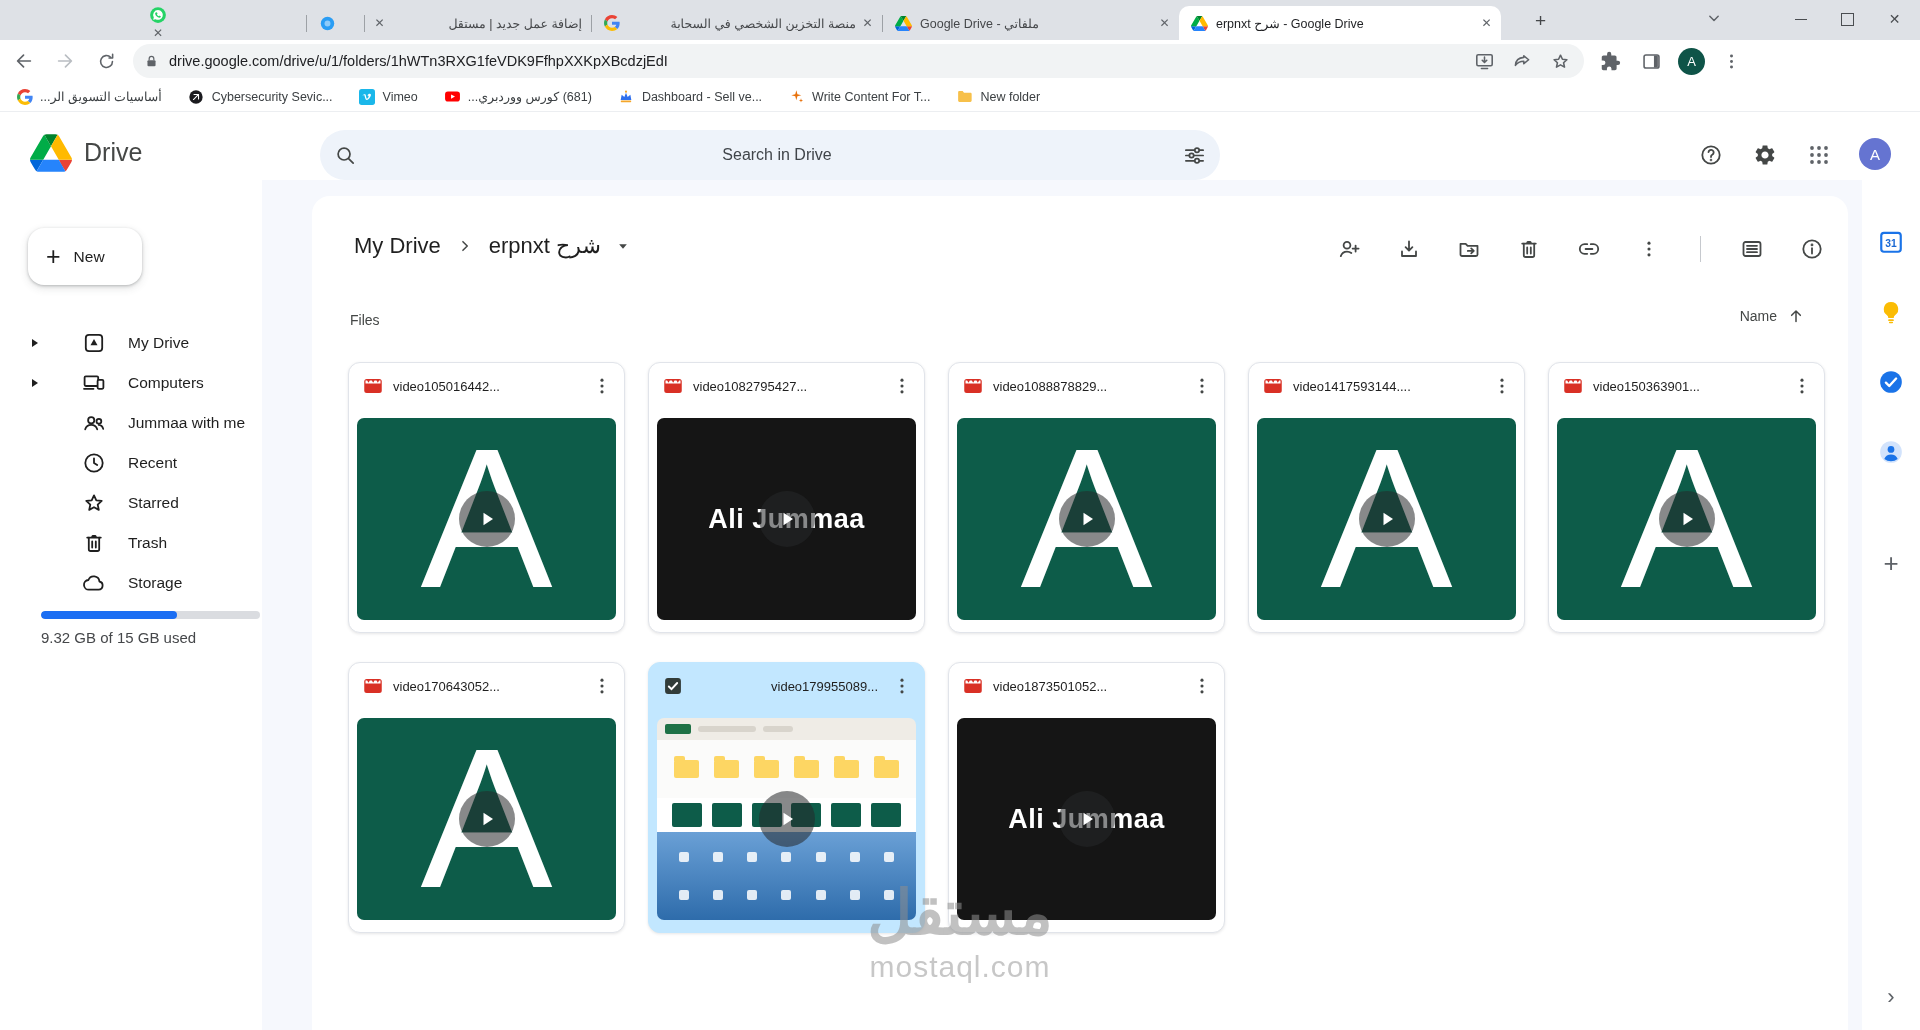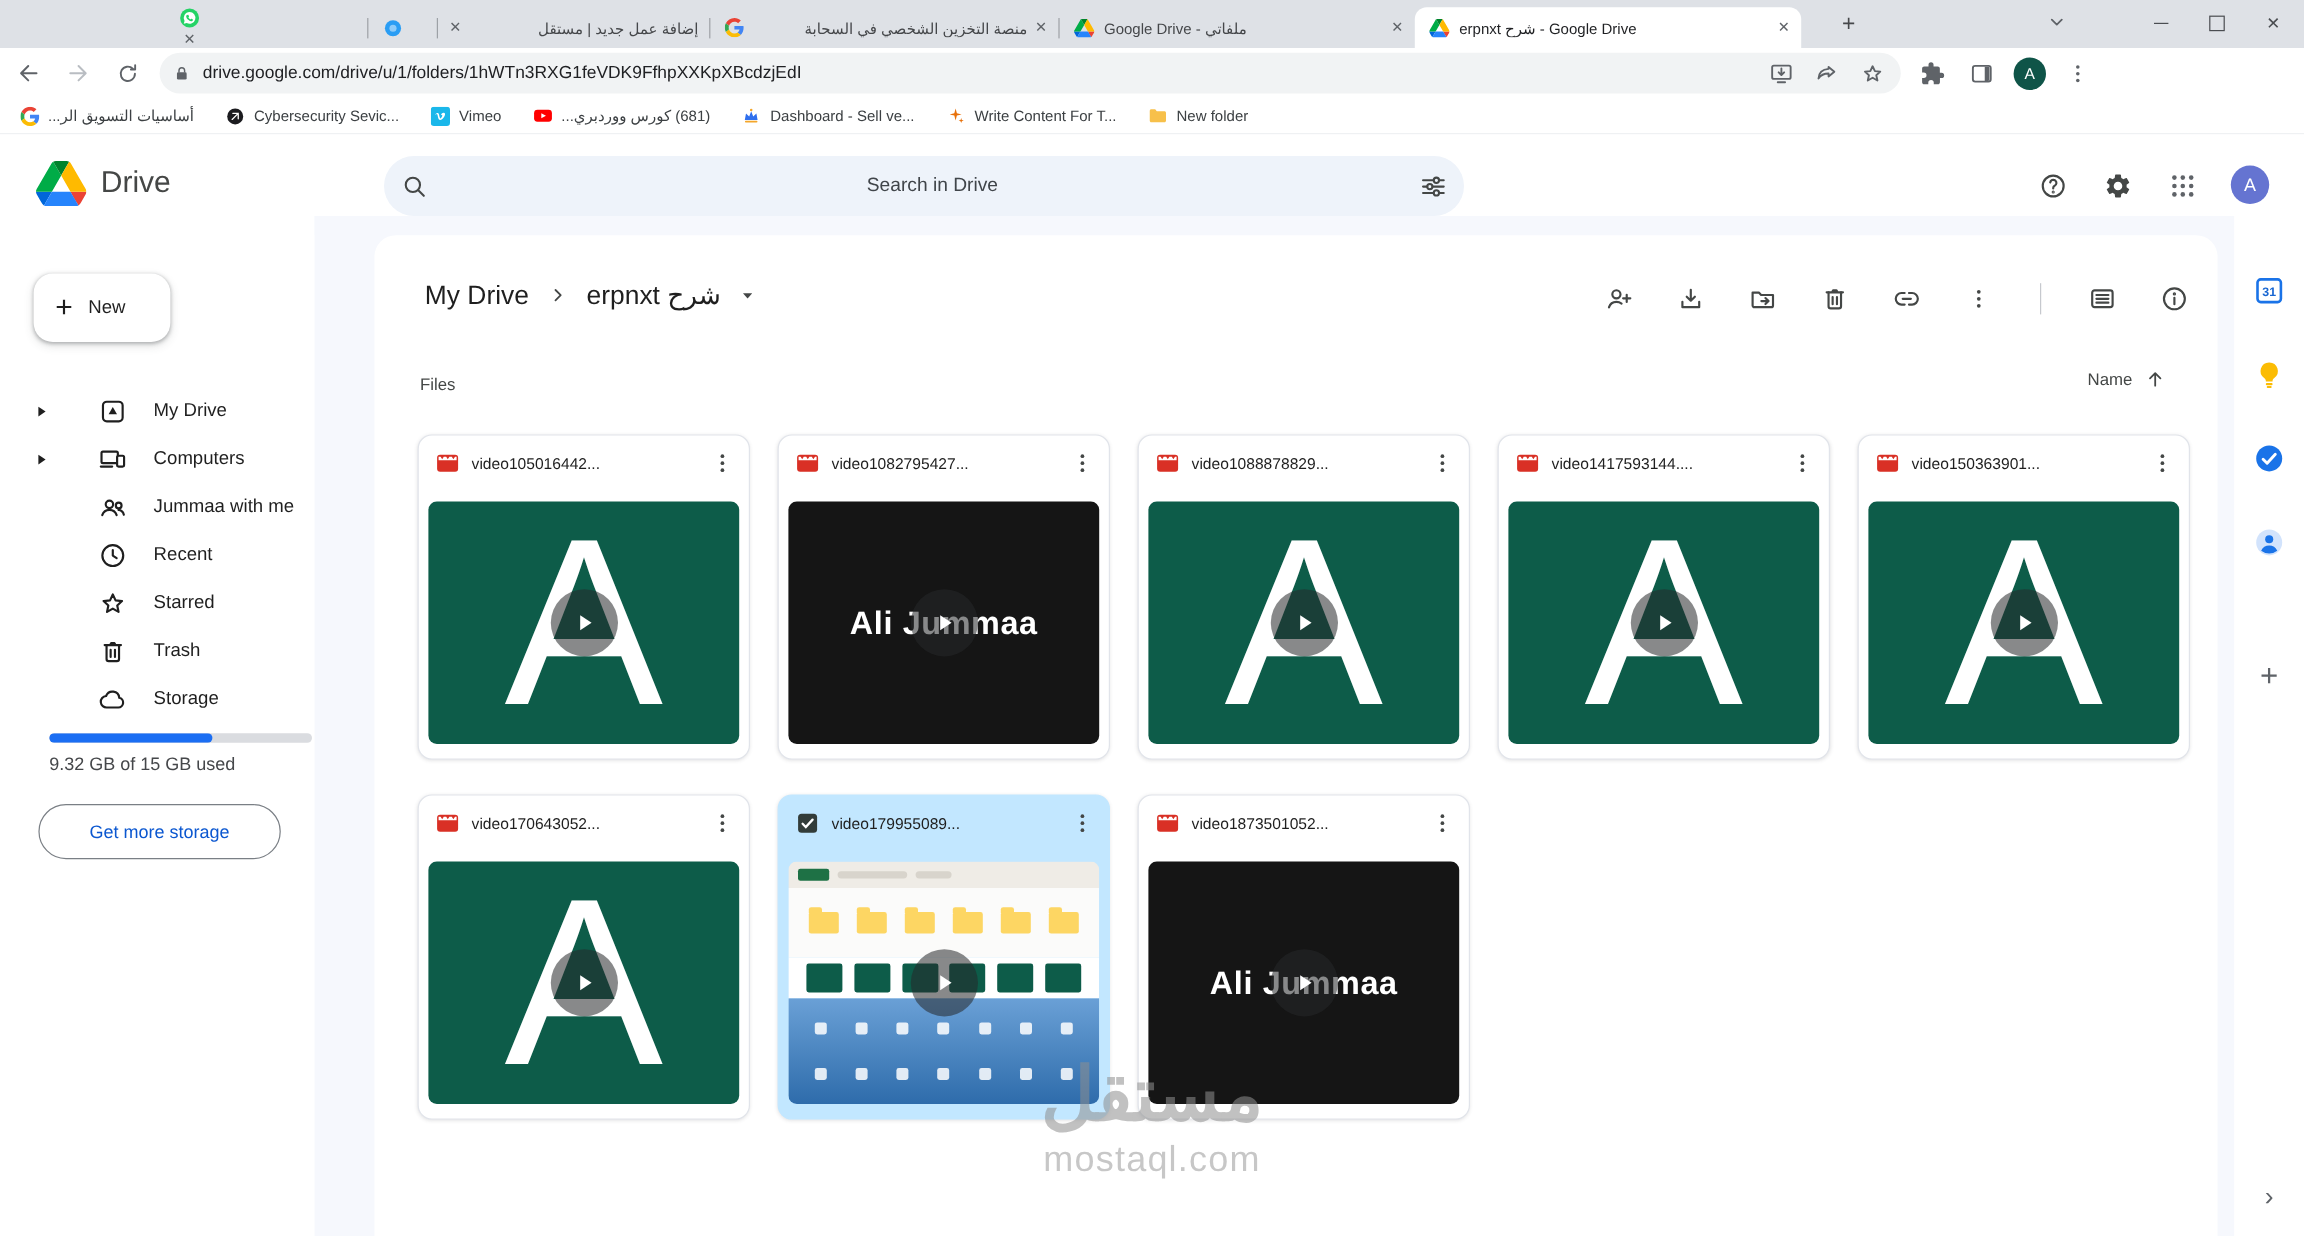--- a/index.html
+++ b/index.html
@@ -66,21 +66,21 @@
   #breadcrumb .chev{margin:0 8px;display:flex;align-items:center;}
   #breadcrumb .dd{margin-left:6px;display:flex;align-items:center;}
   #action-toolbar{position:absolute;right:24px;top:40px;display:flex;align-items:center;gap:36px;}
   #action-toolbar .tbi{width:24px;height:24px;display:flex;align-items:center;justify-content:center;}
   #action-toolbar .tdiv{width:1px;height:26px;background:#c6c9ce;margin:0 3px;}
   #files-label{position:absolute;left:38px;top:116px;font-size:14px;font-weight:500;color:#444746;}
   #sortbox{position:absolute;right:42px;top:110px;display:flex;align-items:center;gap:9px;}
   #sortbox .slabel{font-size:14px;color:#444746;}
   #files-grid{position:absolute;left:36px;top:166px;display:grid;grid-template-columns:repeat(5,277px);column-gap:23px;row-gap:29px;}
   .card{position:relative;width:277px;height:271px;background:#fff;border:1px solid #e1e4ea;border-radius:12px;box-shadow:0 1px 3px rgba(60,64,67,.13);box-sizing:border-box;}
-  .card.selected{background:#c2e7ff;border-color:#c2e7ff;}
+  .card.selected{background:#c2e7ff;border-color:#c2e7ff;text-align:right;}
   .card-head{height:54px;display:flex;align-items:center;padding:0 8px 8px 14px;box-sizing:border-box;gap:10px;}
   .card-fileicon{width:20px;height:20px;flex:0 0 auto;display:flex;align-items:center;justify-content:center;}
   .card-title{flex:1;min-width:0;font-size:13px;color:#1f1f1f;white-space:nowrap;overflow:hidden;}
   .card-menu{width:28px;height:28px;border-radius:50%;display:flex;align-items:center;justify-content:center;flex:0 0 auto;}
   .thumb{position:absolute;left:8px;right:8px;top:55px;height:202px;border-radius:7px;overflow:hidden;}
   .thumb.green{display:flex;align-items:center;justify-content:center;}
   .big-letter{font-size:198px;line-height:202px;color:#fff;}
   .thumb.dark{display:flex;align-items:center;justify-content:center;}
   .overlay-text{font-size:27px;font-weight:bold;color:#fff;letter-spacing:.5px;}
   .play{position:absolute;left:50%;top:50%;width:56px;height:56px;margin:-28px 0 0 -28px;border-radius:50%;background:rgba(38,40,42,.55);display:flex;align-items:center;justify-content:center;}
@@ -452,21 +452,20 @@
               <path d="M7.2 18.6h9.4a4.1 4.1 0 0 0 .8-8.1 5.7 5.7 0 0 0-11-1.5 4.8 4.8 0 0 0 .8 9.6z"></path>
             </svg>
           </span>
           <span class="nlabel">Storage</span>
         </div>
       </div>
     <div id="storagebar">
         <div id="storagefill" style="width: 62%;"></div>
       </div>
     <div id="storagelabel">9.32 GB of 15 GB used</div>
-    <div id="storage-cta">Get more storage</div>
   </div>
 
   <div id="content-card">
     <div id="breadcrumb">
       <span class="crumb">My Drive</span>
       <span class="chev">
           <svg viewBox="0 0 24 24" width="20" height="20" fill="none" stroke="#444746" stroke-width="1.8" stroke-linecap="round" stroke-linejoin="round">
             <path d="M9.5 6.8 14.7 12l-5.2 5.2"></path>
           </svg>
         </span>

